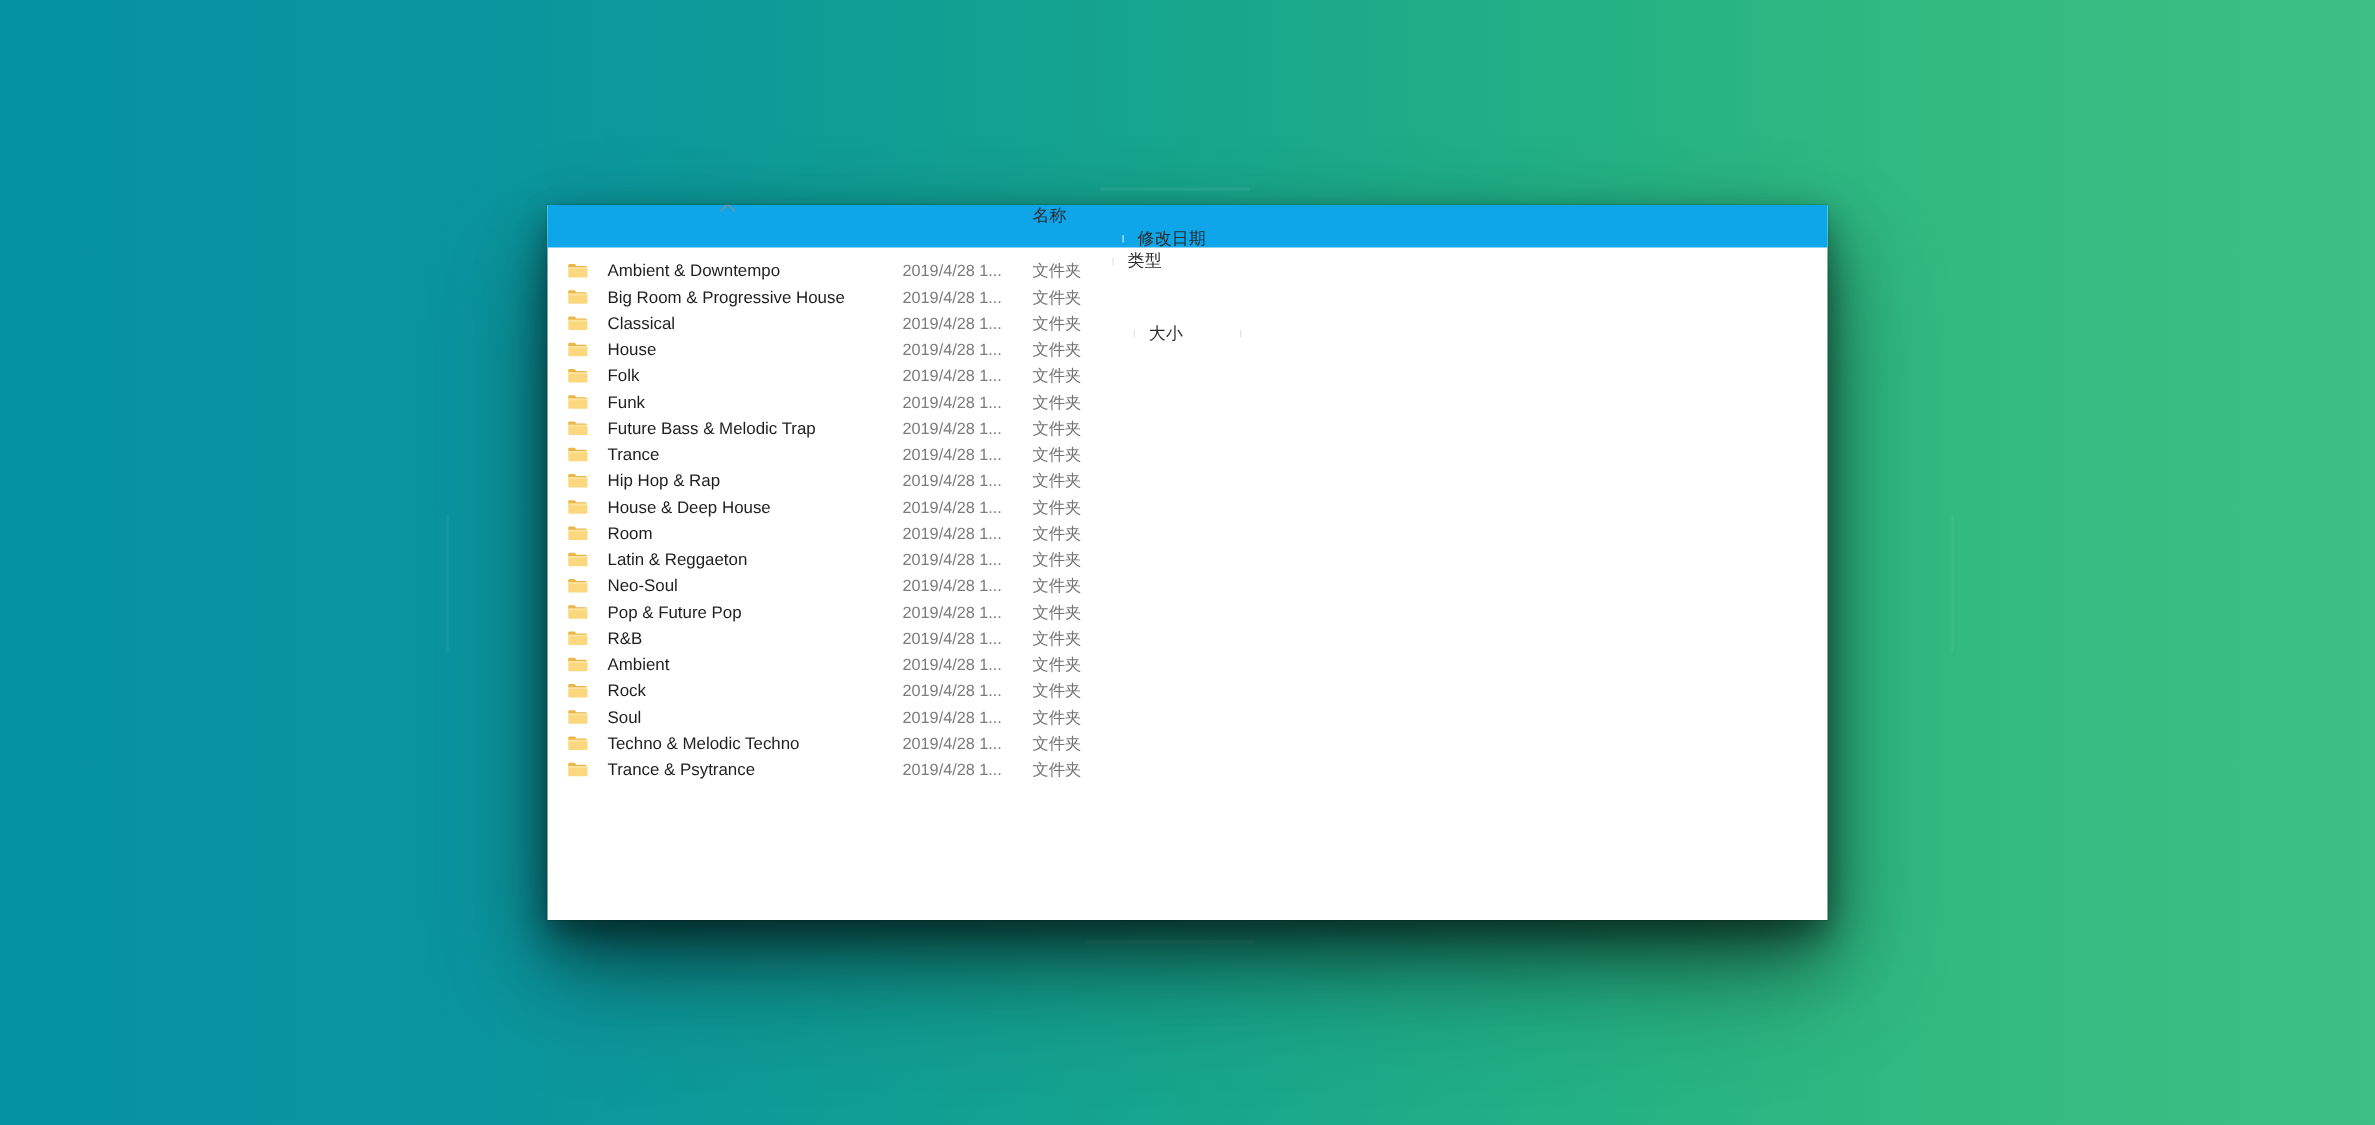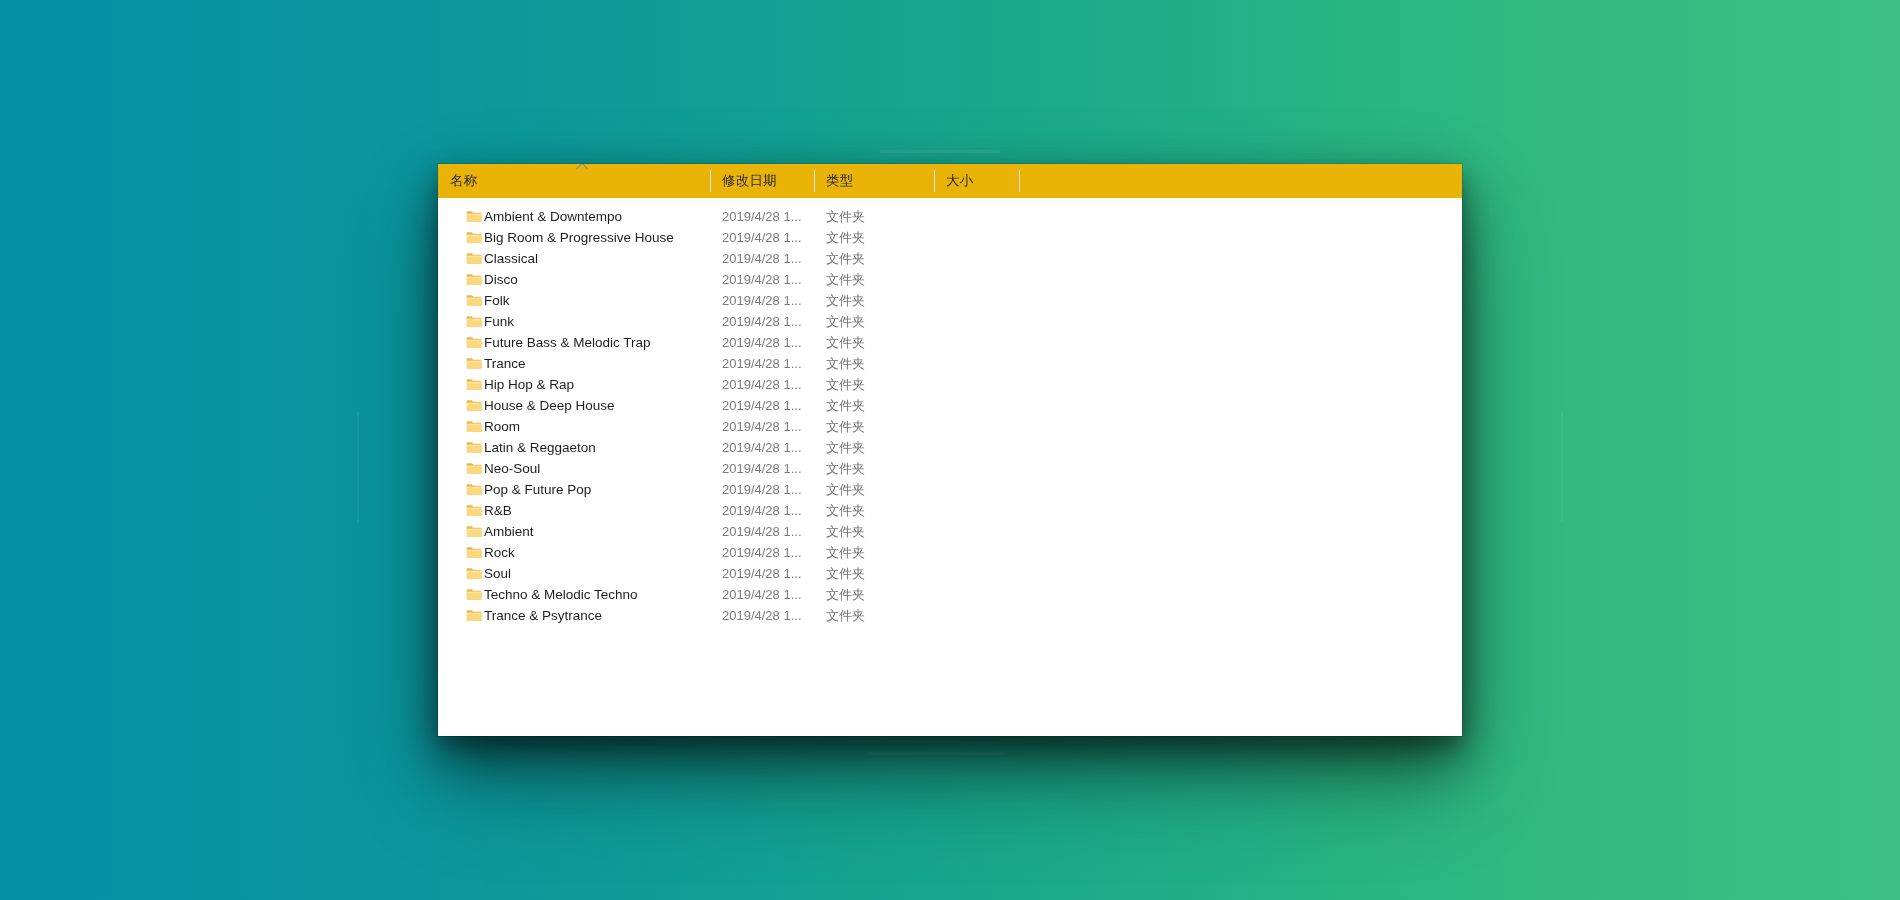--- a/index.html
+++ b/index.html
@@ -57,23 +57,24 @@
       0 26px 48px rgba(0,0,0,0.46),
       0 10px 22px rgba(0,0,0,0.34),
       0 46px 90px rgba(0,0,0,0.30);
     overflow: hidden;
   }
 
   
   .col-header {
     display: flex;
     height: 34px;
-    align-items: flex-end;
-    background: #eab308;
+    align-items: center;
+    background: #0ea5e9;
     position: relative;
+    flex-direction: column;
   }
 
   .col {
     height: 34px;
     display: flex;
     align-items: center;
     position: relative;
     font-size: 13.5px;
     color: #2b2b2b;
     padding-left: 12px;
@@ -125,22 +126,22 @@
     align-items: center;
     height: 21px;
     font-size: 13.5px;
     color: #1e1e1e;
   }
 
   .cell-name {
     width: 272px;
     display: flex;
     align-items: center;
-    padding-left: 28px;
-    gap: 2px;
+    padding-left: 16px;
+    gap: 16px;
     white-space: nowrap;
     overflow: hidden;
   }
   .cell-date {
     width: 104px;
     padding-left: 12px;
     color: #7b7b7b;
     font-size: 13px;
     white-space: nowrap;
   }
@@ -249,21 +250,21 @@
       </div>
       <div class="row">
         <div class="cell-name">
           <span style="display: flex;">
             <svg class="folder-icon" viewBox="0 0 16 13" xmlns="http://www.w3.org/2000/svg">
               <path d="M0.6 2.2a1 1 0 0 1 1-1h4.1l1.5 1.5h7.2a1 1 0 0 1 1 1v1.1H0.6z" fill="#e9b64a"></path>
               <path d="M0.6 3.7h14.8a0.9 0.9 0 0 1 0.9 0.95v6.4a0.9 0.9 0 0 1-0.9 0.95H1.5a0.9 0.9 0 0 1-0.9-0.95z" fill="#fbd87f"></path>
               <path d="M0.6 3.7h14.8a0.9 0.9 0 0 1 0.9 0.95v0.5H0.6z" fill="#fde3a0"></path>
             </svg>
           </span>
-          <span class="name-label">Disco</span>
+          <span class="name-label">House</span>
         </div>
         <div class="cell-date">2019/4/28 1...</div>
         <div class="cell-type">文件夹</div>
         <div class="cell-size"></div>
       </div>
       <div class="row">
         <div class="cell-name">
           <span style="display: flex;">
             <svg class="folder-icon" viewBox="0 0 16 13" xmlns="http://www.w3.org/2000/svg">
               <path d="M0.6 2.2a1 1 0 0 1 1-1h4.1l1.5 1.5h7.2a1 1 0 0 1 1 1v1.1H0.6z" fill="#e9b64a"></path>

